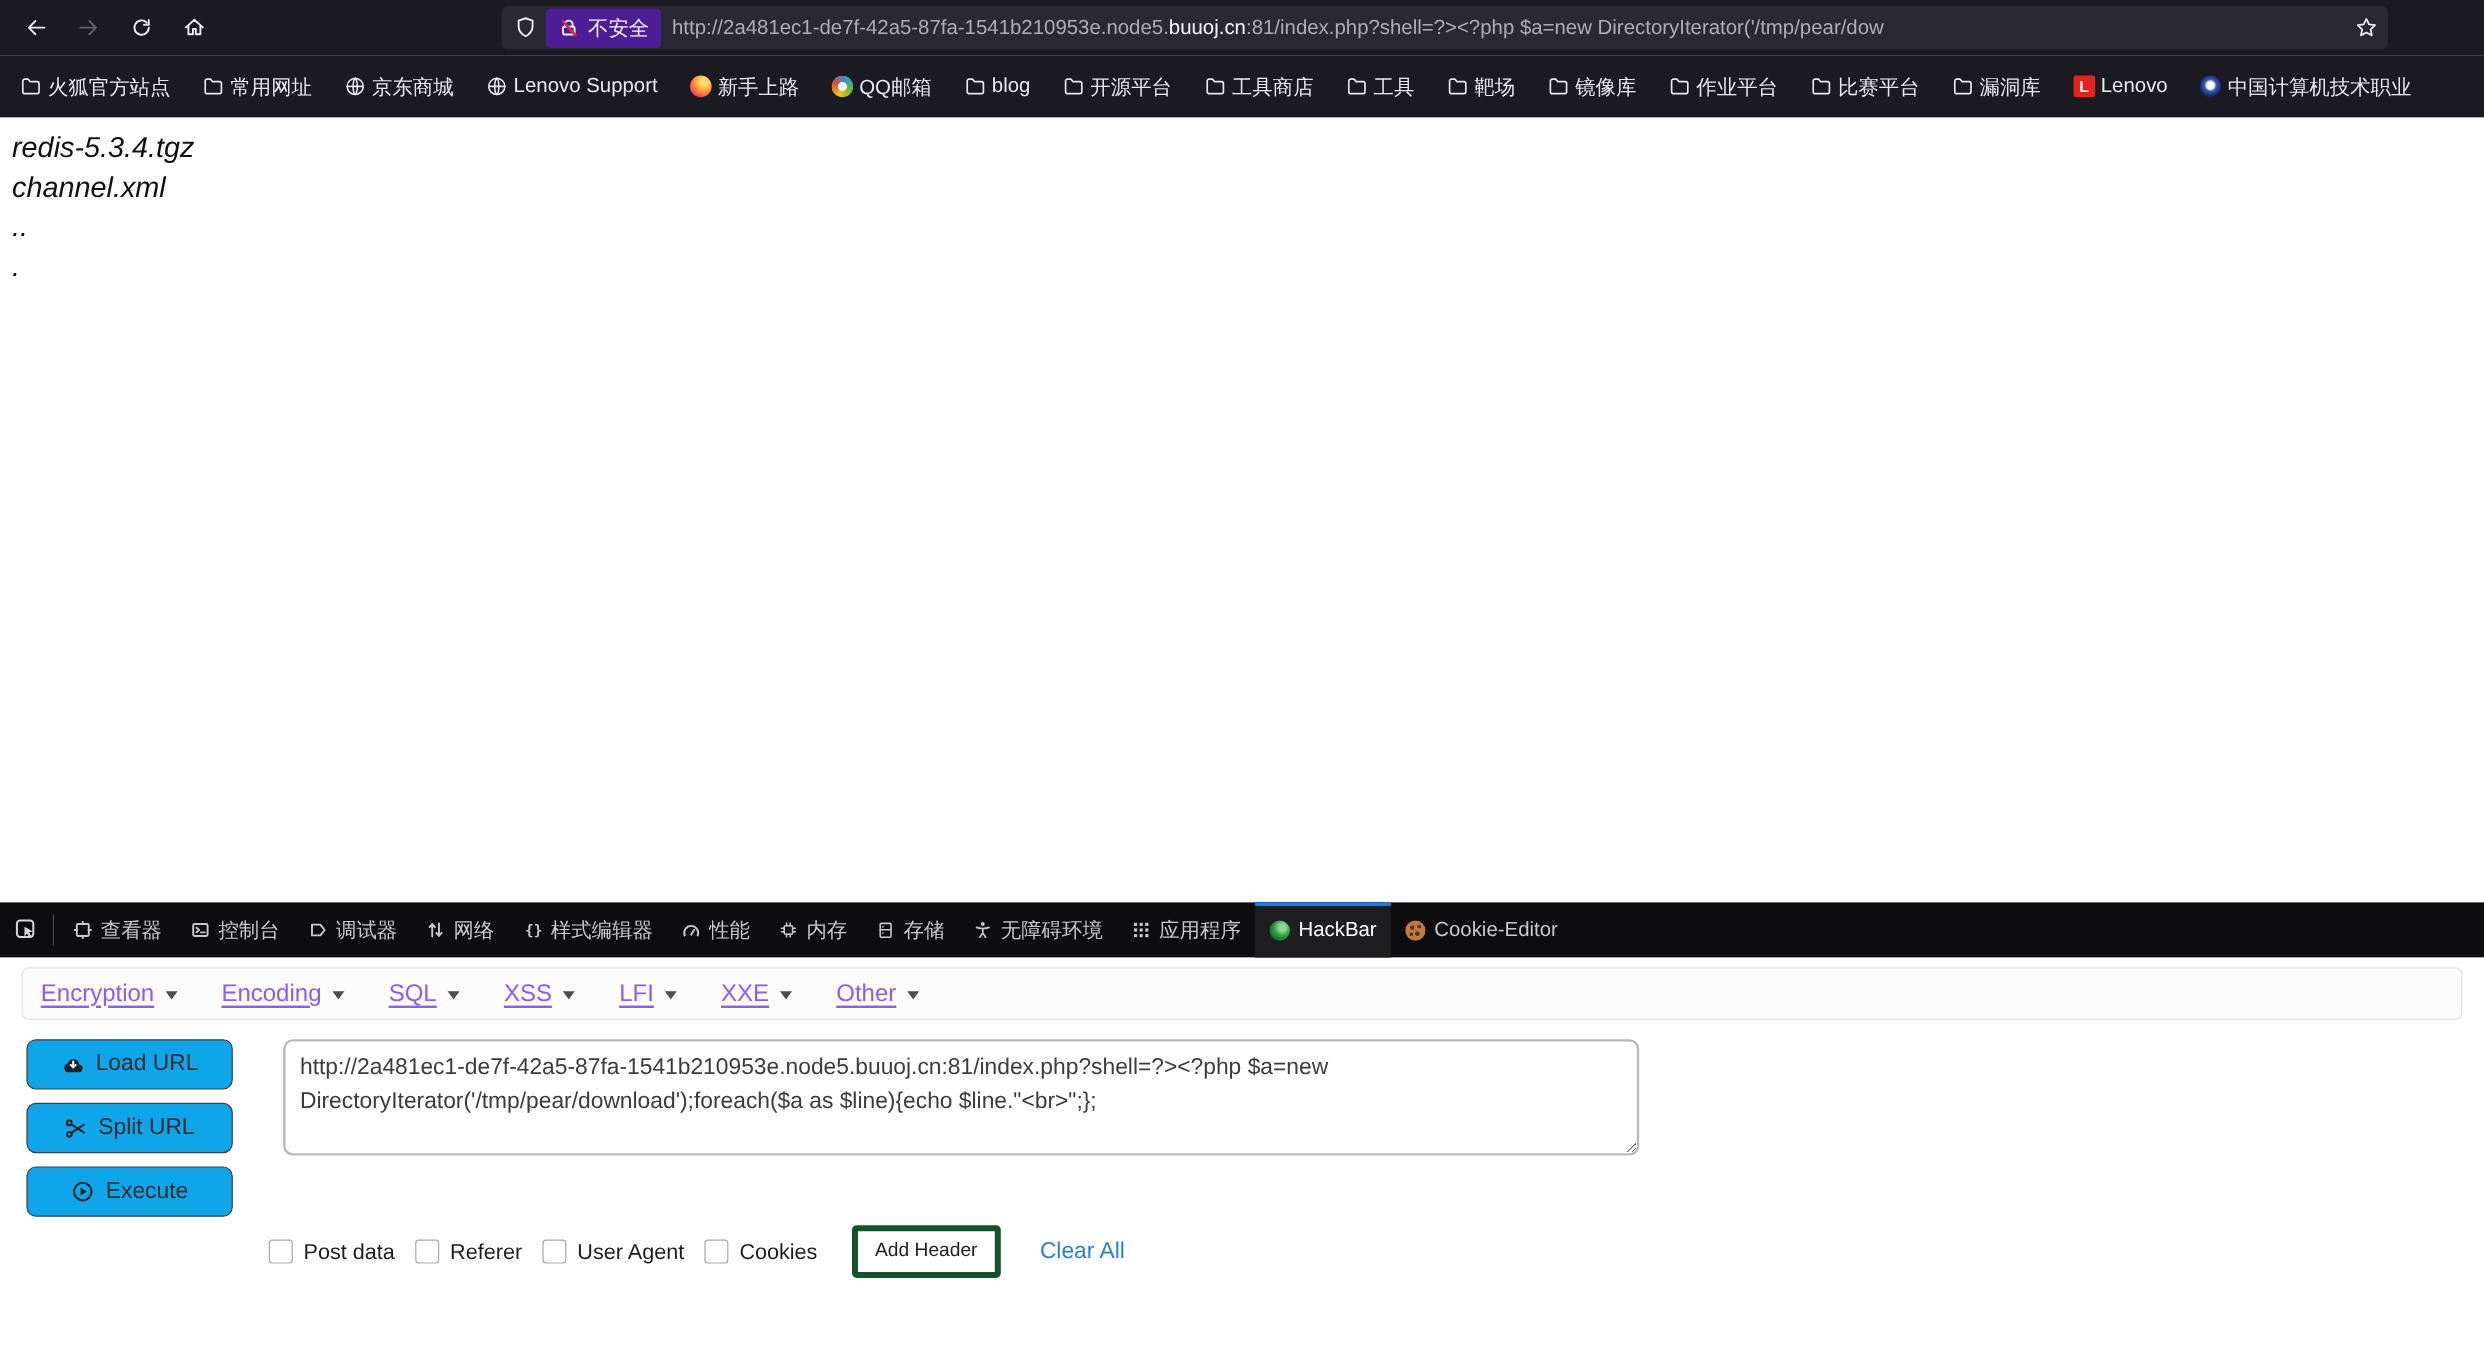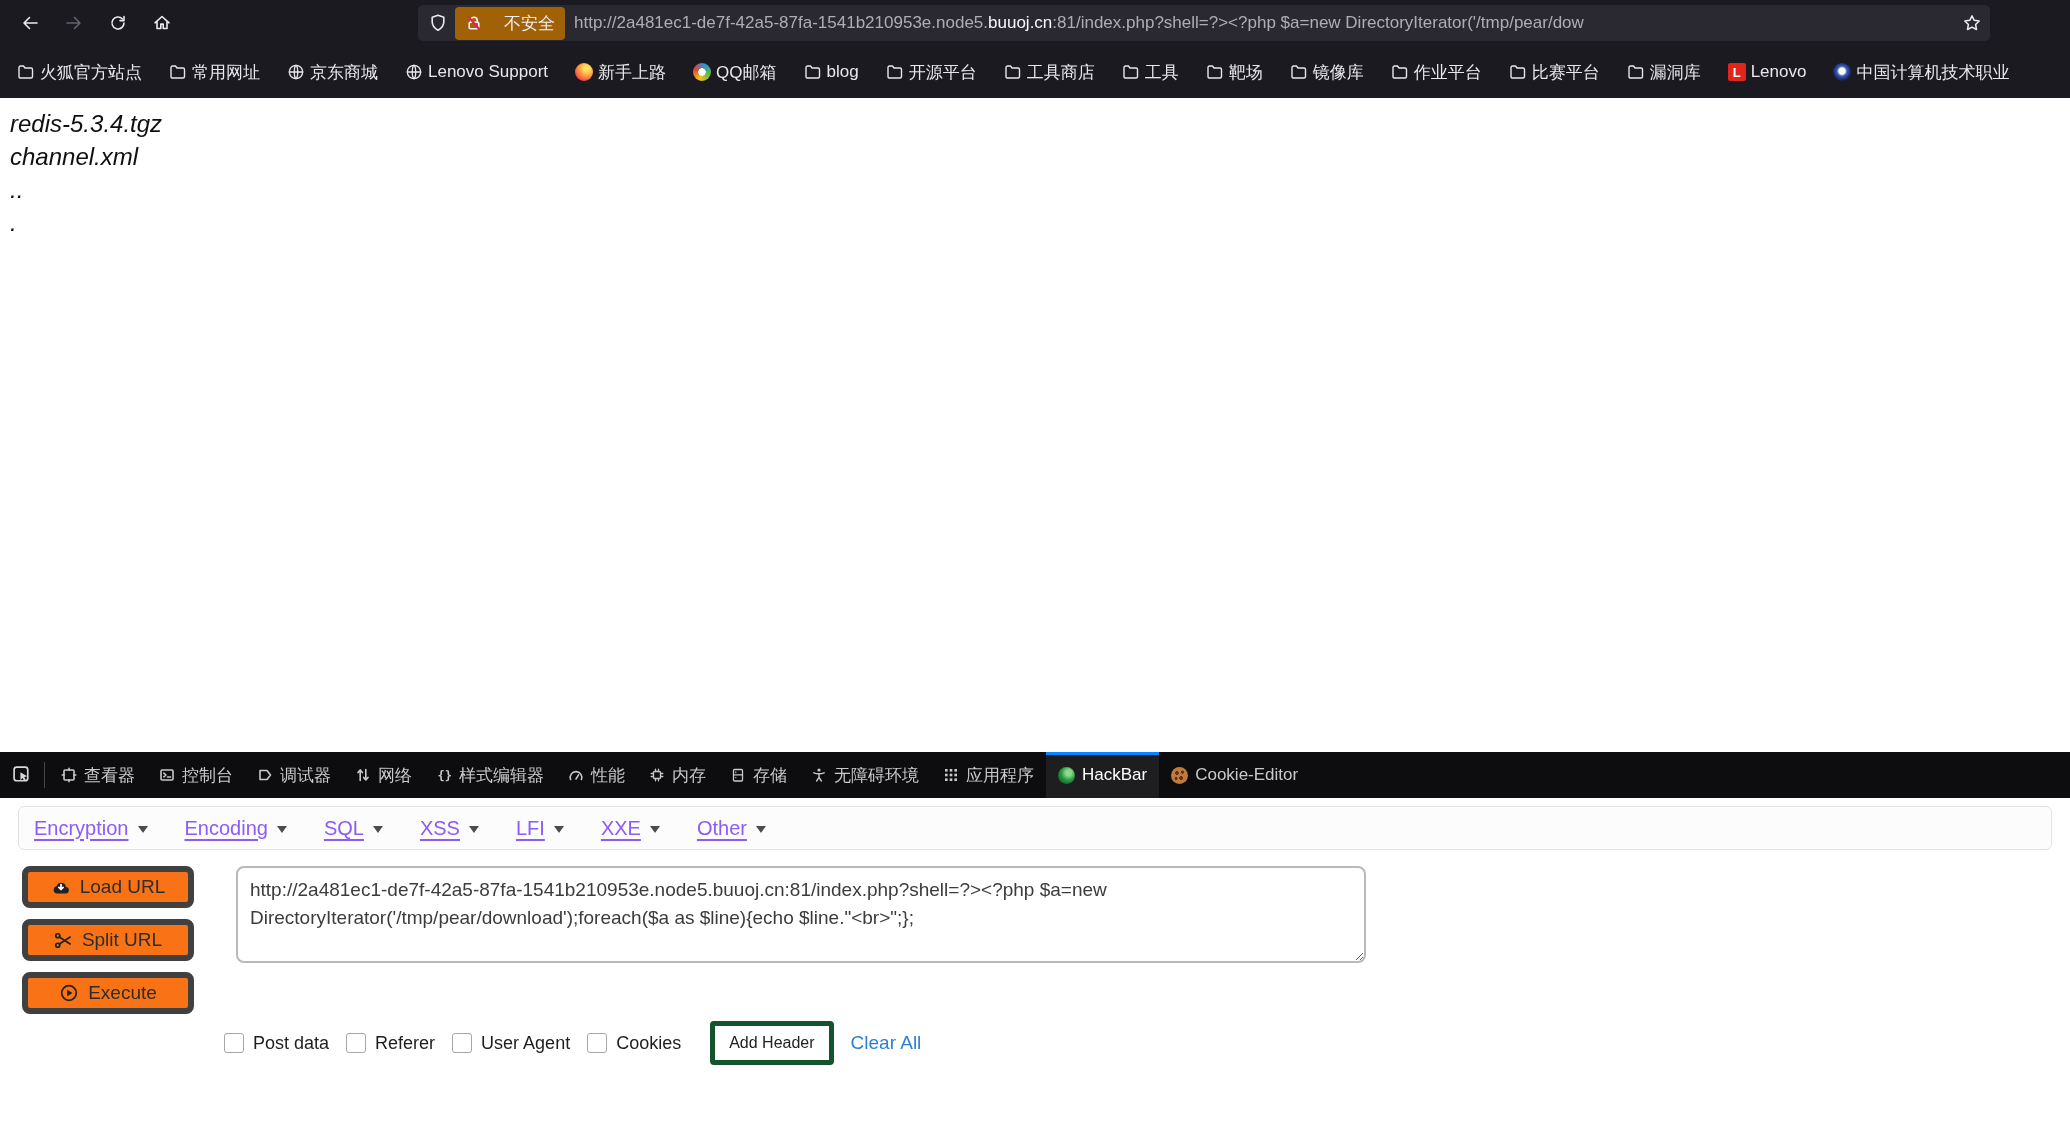--- a/index.html
+++ b/index.html
@@ -8,21 +8,21 @@
 
   
   .toolbar { height:46px; background:#1b1a21; display:flex; align-items:center; }
   .nav-btn { width:36px; height:34px; margin-left:8px; display:flex; align-items:center; justify-content:center;
              color:#eceaf0; border-radius:4px; flex:0 0 auto; }
   .nav-btn.first { margin-left:12px; }
   .nav-btn.disabled { color:#63616b; }
   .tb-spacer { flex:0 0 238px; }
   .urlbar { flex:1; height:36px; margin-right:80px; background:#2a2932; border-radius:5px;
             display:flex; align-items:center; padding:0 8px 0 10px; color:#eceaf0; }
-  .sec-chip { display:flex; align-items:center; gap:21px; background:#a16207; border-radius:4px;
+  .sec-chip { display:flex; align-items:center; gap:7px; background:#4c1d95; border-radius:4px;
               padding:5px 10px; margin:0 9px 0 7px; font-size:17px; color:#f0eff4; flex:0 0 auto; }
   .url-text { flex:1; position:relative; overflow:hidden; white-space:nowrap; font-size:17px; color:#aeadb6; }
   .url-text .domain { color:#f7f7fa; }
   .url-fade { position:absolute; top:0; right:0; bottom:0; width:55px;
               background:linear-gradient(to right, rgba(42,41,50,0), #2a2932); }
   .star-btn { margin-left:8px; color:#eceaf0; flex:0 0 auto; display:flex; }
 
   
   .bookmarks { height:52px; background:#1b1a21; display:flex; align-items:center; gap:27px;
                padding:0 17px; overflow:hidden; white-space:nowrap; }
@@ -60,33 +60,33 @@
   
   .hb-panel { background:#fff; height:334px; padding:8px 18px 0 18px; }
   .menubar { height:44px; border:1px solid #e3e3e3; background:#fcfcfc; border-radius:6px;
              display:flex; align-items:center; gap:37px; padding:0 15px; }
   .menu-link { color:#8b5cf6; font-size:20px; text-decoration:underline; text-underline-offset:4px;
                display:flex; align-items:center; gap:9px; cursor:pointer; }
   .caret { width:0; height:0; border-left:5.5px solid transparent; border-right:5.5px solid transparent;
            border-top:7px solid #4d4d4d; margin-top:3px; }
   .form-row { display:flex; margin-top:16px; }
   .btn-col { width:172px; display:flex; flex-direction:column; gap:11px; margin-left:4px; flex:0 0 auto; }
-  .hb-btn { height:42px; border:6px solid #404040; border-radius:8px; background:#f97316; color:#2d2d2d;
+  .hb-btn { height:42px; border:1px solid #404040; border-radius:8px; background:#0ea5e9; color:#2d2d2d;
             font-size:19px; display:flex; align-items:center; justify-content:center; gap:9px;
             font-family:"Liberation Sans",sans-serif; cursor:pointer; }
   .ta-wrap { margin-left:42px; }
   .payload-ta { width:1130px; height:97px; border:2px solid #b9b9b9; border-radius:8px; padding:8px 12px;
                 font:19px/28px "Liberation Sans",sans-serif; color:#3c3c3c; resize:both; outline:none; }
   .options-row { display:flex; align-items:center; gap:17px; margin:7px 0 0 206px; }
   .opt { display:flex; align-items:center; gap:9px; font-size:18px; color:#1e1e1e; }
   .opt input { appearance:none; -webkit-appearance:none; width:20px; height:20px; border:1px solid #a7a7a7;
                border-radius:3px; background:#fff; margin:0; }
   .add-header-btn { margin-left:12px; padding:8px 14px; border:5px solid #14532d; border-radius:4px;
                     background:#fff; font-size:16px; color:#222; font-family:"Liberation Sans",sans-serif; cursor:pointer; }
-  .clear-all { margin-left:0; font-size:19px; cursor:pointer; }
+  .clear-all { margin-left:16px; font-size:19px; cursor:pointer; }
 
   svg.s { stroke:currentColor; fill:none; stroke-width:1.6; stroke-linecap:round; stroke-linejoin:round; }
 </style>
 </head>
 <body>
 
 <div class="toolbar">
   <div class="nav-btn first">
     <svg class="s" width="20" height="20" viewBox="0 0 20 20">
         <path d="M17 10H4M9.5 4.5L4 10l5.5 5.5"></path>

